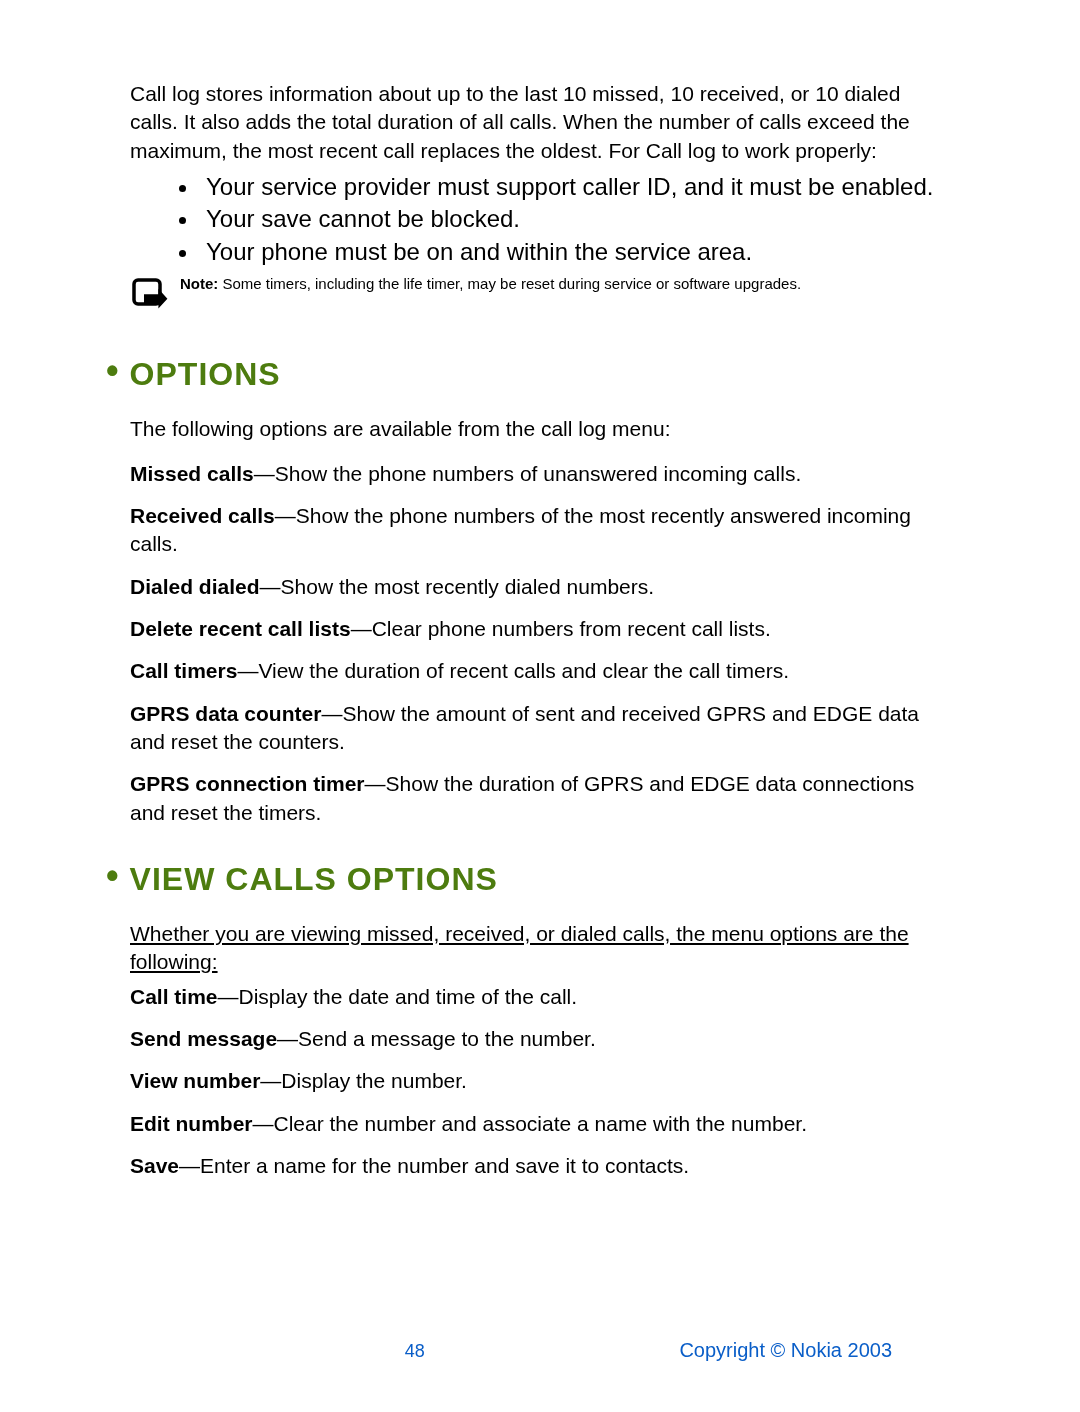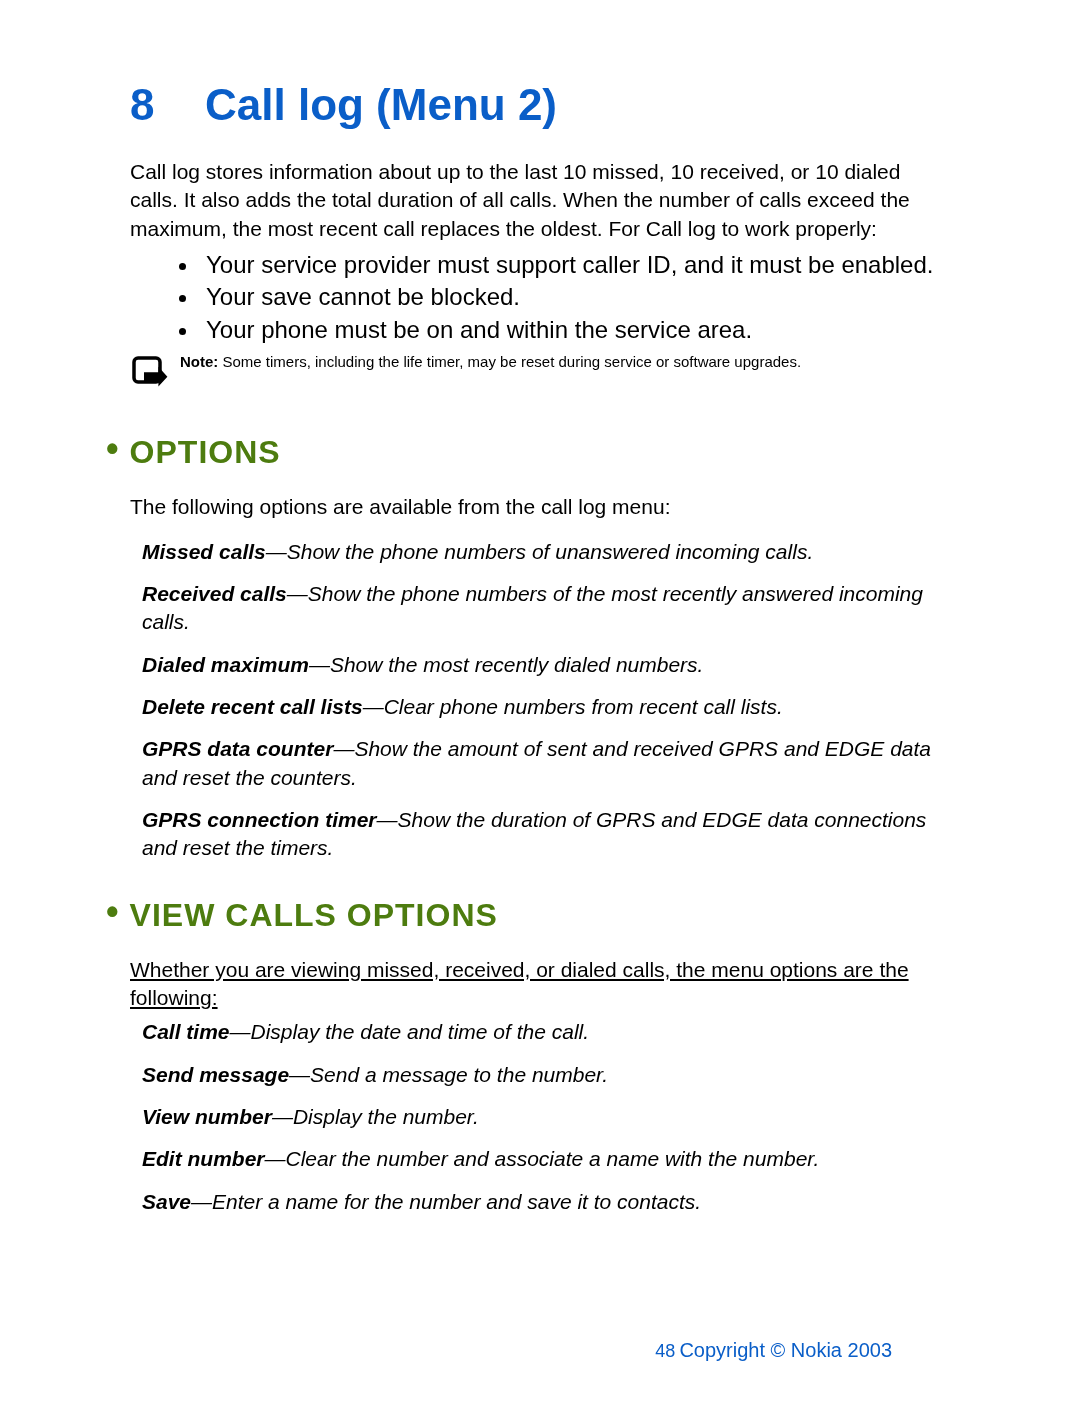--- a/index.html
+++ b/index.html
@@ -65,56 +65,52 @@
     margin: 28px 0 22px -24px;
   }
   .section-dot {
     font-size: 36px;
     vertical-align: 2px;
     margin-right: 10px;
   }
   .option-item {
     font-size: 21px;
     line-height: 1.35;
-    margin: 0 0 14px 12px;
-    font-style: italic;
+    margin: 0 0 14px 0;
   }
   .option-item .term {
     font-weight: bold;
   }
   .footer {
     position: absolute;
     left: 130px;
     right: 130px;
     bottom: 50px;
     display: flex;
     justify-content: space-between;
     align-items: baseline;
   }
   .footer-left { width:33%; }
   .footer-center {
     width:33%;
-    text-align: right;
+    text-align: left;
     color: #0a5ec8;
     font-size: 18px;
   }
   .footer-right {
     width:33%;
     color: #0a5ec8;
     font-size: 20px;
   }
 </style>
 </head>
 <body>
 
 <div class="page">
 
-  <h1 class="chapter">
-    <span class="num">8</span><span>Call log (Menu 2)</span>
-  </h1>
 
   <p class="body">Call log stores information about up to the last 10 missed, 10 received, or 10 dialed calls. It also adds the total duration of all calls. When the number of calls exceed the maximum, the most recent call replaces the oldest. For Call log to work properly:</p>
 
   <ul class="bullets">
     <li>Your service provider must support caller ID, and it must be enabled.</li>
     <li>Your save cannot be blocked.</li>
     <li>Your phone must be on and within the service area.</li>
   </ul>
 
   <div class="note-row">
@@ -130,22 +126,23 @@
   </div>
 
   <h2 class="section">
     <span class="section-dot">•</span><span>OPTIONS</span>
   </h2>
 
   <p class="body" style="margin-bottom:16px;">The following options are available from the call log menu:</p>
 
   <p class="option-item"><span class="term">Missed calls</span><span>—Show the phone numbers of unanswered incoming calls.</span></p>
   <p class="option-item"><span class="term">Received calls</span><span>—Show the phone numbers of the most recently answered incoming calls.</span></p>
-  <p class="option-item"><span class="term">Dialed maximum</span><span>—Show the most recently dialed numbers.</span></p>
+  <p class="option-item"><span class="term">Dialed dialed</span><span>—Show the most recently dialed numbers.</span></p>
   <p class="option-item"><span class="term">Delete recent call lists</span><span>—Clear phone numbers from recent call lists.</span></p>
+  <p class="option-item"><span class="term">Call timers</span><span>—View the duration of recent calls and clear the call timers.</span></p>
   <p class="option-item"><span class="term">GPRS data counter</span><span>—Show the amount of sent and received GPRS and EDGE data and reset the counters.</span></p>
   <p class="option-item"><span class="term">GPRS connection timer</span><span>—Show the duration of GPRS and EDGE data connections and reset the timers.</span></p>
 
   <h2 class="section">
     <span class="section-dot">•</span><span>VIEW CALLS OPTIONS</span>
   </h2>
 
   <p class="body" style="text-decoration:underline;">Whether you are viewing missed, received, or dialed calls, the menu options are the following:</p>
 
   <p class="option-item"><span class="term">Call time</span><span>—Display the date and time of the call.</span></p>

